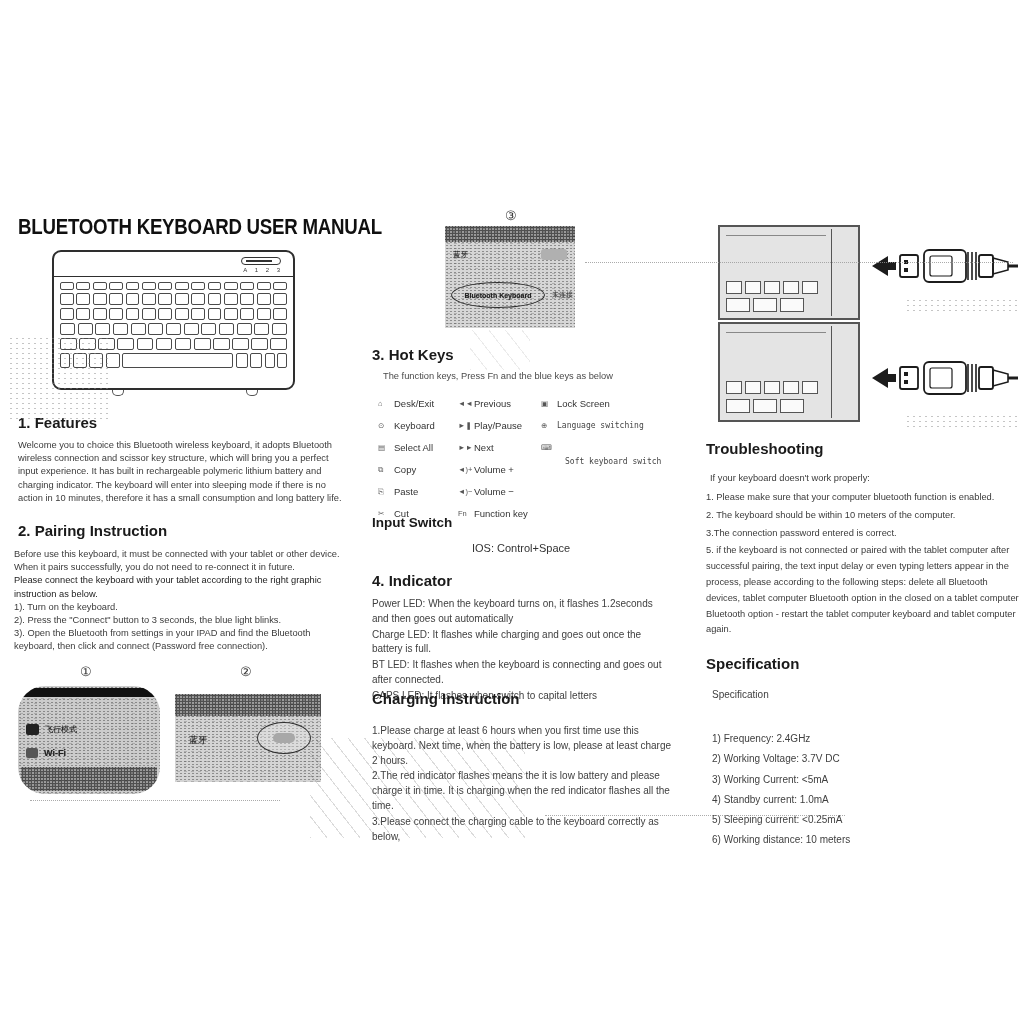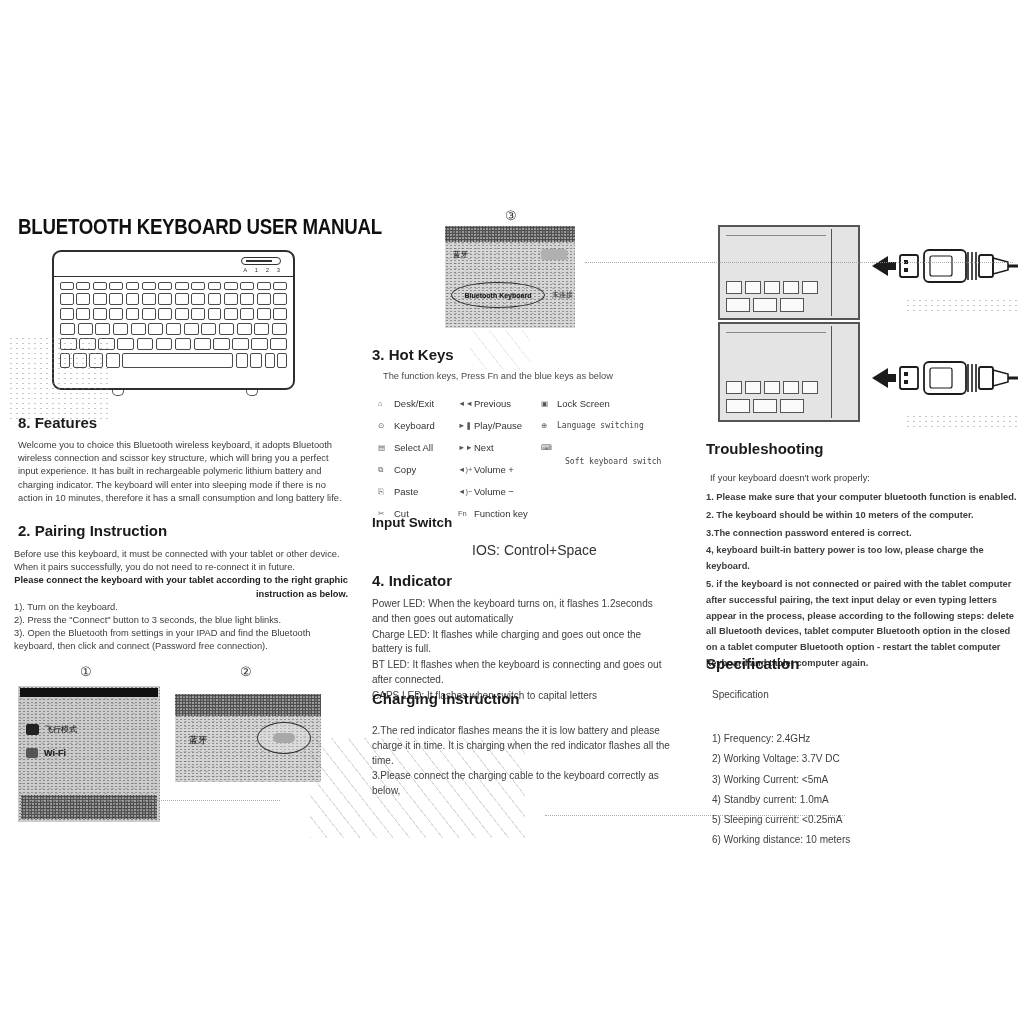--- a/index.html
+++ b/index.html
@@ -10,21 +10,21 @@
 
   
   .main-title{font-size:22px;font-weight:bold;letter-spacing:-0.3px;
               transform:scaleX(0.85);transform-origin:left top;white-space:nowrap;color:#101010;}
   .sec-h{font-size:15px;font-weight:bold;color:#1a1a1a;}
   .sec-h.small{font-size:13.5px;}
 
   
   .body-txt{font-size:9.3px;line-height:1.42;color:#3b3b3b;}
   .body-sm{font-size:10px;line-height:1.48;color:#404040;}
-  .bold{font-weight:bold;color:#222;text-align:right;}
+  .bold{font-weight:normal;color:#222;}
   .line{display:block;}
 
   
   .kb{border:2px solid #2e2e2e;border-radius:9px;background:#fff;box-sizing:border-box;}
   .kb-top{height:24px;border-bottom:1.5px solid #2e2e2e;position:relative;}
   .power{position:absolute;right:12px;top:5px;width:40px;height:8px;border:1.2px solid #333;
          border-radius:4px;box-sizing:border-box;}
   .power::after{content:"";position:absolute;left:4px;top:2px;width:26px;height:2px;background:#333;}
   .leds{position:absolute;right:10px;top:15px;font-size:6px;letter-spacing:3px;color:#333;}
   .kb-keys{padding:5px 6px 4px 6px;display:flex;flex-direction:column;gap:3px;}
@@ -70,21 +70,21 @@
   .kc-key{border:1.2px solid #555;background:#fafafa;box-sizing:border-box;}
 
   
   .dots{background-image:radial-gradient(#8a8a8a 0.8px,transparent 0.95px);
         background-size:6px 5px;opacity:.5;}
   .hatch{background-image:repeating-linear-gradient(52deg,rgba(110,110,110,.45) 0 1px,transparent 1px 13px);
          opacity:.55;}
   .dotline{border-top:1.5px dotted #979797;opacity:.8;}
 
   
-  .ts-items .line{margin-bottom:2px;line-height:1.7;font-weight:bold;}
+  .ts-items .line{margin-bottom:2px;line-height:1.7;}
   .sp-items .line{margin-bottom:5.5px;}
   .ind-lines .line{margin-bottom:1px;}
   .chg-lines .line{margin-bottom:1px;}
 </style>
 </head>
 <body>
 
 <div class="page">
 
   <h1 class="abs main-title" style="left:18px;top:214px;">BLUETOOTH KEYBOARD USER MANUAL</h1>
@@ -181,40 +181,40 @@
         <div class="key w12"></div>
         <div class="key w12"></div>
         <div class="key w10"></div>
         <div class="key w10"></div>
       </div>
     </div>
   </div>
   <div class="abs foot" style="left:112px;top:390px;"></div>
   <div class="abs foot" style="left:246px;top:390px;"></div>
 
-  <h2 class="abs sec-h" style="left:18px;top:414px;">8. Features</h2>
+  <h2 class="abs sec-h" style="left:18px;top:414px;">1. Features</h2>
   <p class="abs body-txt" style="left:18px;top:439px;width:332px;margin:0;">Welcome you to choice this Bluetooth wireless keyboard, it adopts Bluetooth wireless connection and scissor key structure, which will bring you a perfect input experience. It has built in rechargeable polymeric lithium battery and charging indicator. The keyboard will enter into sleeping mode if there is no action in 10 minutes, therefore it has a small consumption and long battery life.</p>
 
   <h2 class="abs sec-h" style="left:18px;top:522px;">2. Pairing Instruction</h2>
   <div class="abs body-txt" style="left:14px;top:548px;width:334px;">
     <span class="line">Before use this keyboard, it must be connected with your tablet or other device.</span>
     <span class="line">When it pairs successfully, you do not need to re-connect it in future.</span>
     <span class="line bold">Please connect the keyboard with your tablet according to the right graphic instruction as below.</span>
     <div>
 
     <span class="line">1). Turn on the keyboard.</span>
         <span class="line">2). Press the  "Connect"  button to 3 seconds,  the blue light blinks.</span>
         <span class="line">3). Open the Bluetooth from settings in your IPAD and find the Bluetooth keyboard, then click and connect (Password free connection).</span>
       </div>
   </div>
 
   <span class="abs fig-label" style="left:80px;top:664px;">①</span>
   <span class="abs fig-label" style="left:240px;top:664px;">②</span>
 
-  <div class="abs fig noisy" style="left:18px;top:686px;width:142px;height:136px;">
+  <div class="abs fig noisy" style="left:18px;top:686px;width:142px;height:108px;border-radius:27px;">
     <div class="abs" style="left:2px;top:2px;right:2px;height:9px;background:#111;"></div>
     <div class="abs" style="left:8px;top:38px;display:flex;align-items:center;">
       <span style="width:13px;height:11px;background:#222;border-radius:2px;display:inline-block;"></span>
       <span class="cn" style="font-size:8px;margin-left:6px;">飞行模式</span>
     </div>
     <div class="abs" style="left:8px;top:62px;display:flex;align-items:center;">
       <span style="width:12px;height:10px;background:#555;border-radius:2px;display:inline-block;"></span>
       <span class="cn" style="font-size:9px;font-weight:bold;margin-left:6px;">Wi-Fi</span>
     </div>
     <div class="abs noisy-dark" style="left:3px;bottom:3px;right:3px;height:24px;"></div>
@@ -320,34 +320,35 @@
         <span class="hk-label">Language switching</span>
       </div>
 
       <div class="hk-row">
         <span class="hk-icon">⌨</span>
         <span class="hk-label">Soft keyboard switch</span>
       </div>
     </div>
 
   <h2 class="abs sec-h small" style="left:372px;top:515px;">Input Switch</h2>
-  <span class="abs" style="left:472px;top:542px;font-size:14px;color:#333;">IOS:  Control+Space</span>
+  <span class="abs" style="left:472px;top:542px;font-size:11px;color:#333;">IOS:  Control+Space</span>
 
   <h2 class="abs sec-h" style="left:372px;top:572px;">4. Indicator</h2>
   <div class="abs body-sm ind-lines" style="left:372px;top:597px;width:300px;">
 
   <span class="line">Power LED:  When the keyboard turns on, it  flashes 1.2seconds and then goes out automatically</span>
       <span class="line">Charge LED:  It  flashes while charging and goes out once the battery is full.</span>
       <span class="line">BT LED: It flashes when the keyboard  is connecting and goes out after connected.</span>
       <span class="line">CAPS LED:  It flashes when switch to capital letters</span>
     </div>
 
   <h2 class="abs sec-h" style="left:372px;top:690px;">Charging Instruction</h2>
   <div class="abs body-sm chg-lines" style="left:372px;top:724px;width:302px;">
 
+  <span class="line">1.Please charge at least 6 hours when you first time use this keyboard. Next time, when the battery is low, please at least charge 2 hours.</span>
       <span class="line">2.The  red indicator flashes means the it is low battery and please charge it in time.  It is charging when the red indicator flashes all the time.</span>
       <span class="line">3.Please connect the charging cable to the keyboard correctly as below,</span>
     </div>
 
   <div class="kb-corner noisy" style="left:718px;top:225px;width:142px;height:95px;background-color:#e4e4e4;">
     <div class="vline"></div>
     <div class="hline"></div>
     <div class="kc-keys" style="bottom:24px;">
       <span class="kc-key" style="width:16px;height:13px;"></span>
       <span class="kc-key" style="width:16px;height:13px;"></span>
@@ -407,21 +408,20 @@
     <line x1="142" y1="28" x2="152" y2="28" stroke="#1c1c1c" stroke-width="3"></line>
   </svg>
 
   <h2 class="abs sec-h" style="left:706px;top:440px;">Troubleshooting</h2>
   <p class="abs body-txt" style="left:710px;top:472px;margin:0;">If your keyboard doesn't work properly:</p>
   <div class="abs body-txt ts-items" style="left:706px;top:490px;width:314px;">
 
   <span class="line">1. Please make sure that your computer bluetooth function is enabled.</span>
       <span class="line">2. The keyboard should be within 10 meters of the computer.</span>
       <span class="line">3.The connection password entered is correct.</span>
-      <span class="line">4, keyboard built-in battery power is too low, please charge the keyboard.</span>
       <span class="line">5. if the keyboard is not connected or paired with the tablet computer after successful pairing, the text input delay or even typing letters appear in the process, please according to the following steps: delete all Bluetooth devices, tablet computer Bluetooth option in the closed on a tablet computer Bluetooth option - restart the tablet computer keyboard and tablet computer again.</span>
     </div>
 
   <h2 class="abs sec-h" style="left:706px;top:655px;">Specification</h2>
   <span class="abs body-sm" style="left:712px;top:688px;">Specification</span>
   <div class="abs body-sm sp-items" style="left:712px;top:732px;width:260px;">
 
   <span class="line">1)  Frequency:  2.4GHz</span>
       <span class="line">2)  Working Voltage:  3.7V DC</span>
       <span class="line">3)  Working Current:  &lt;5mA</span>

